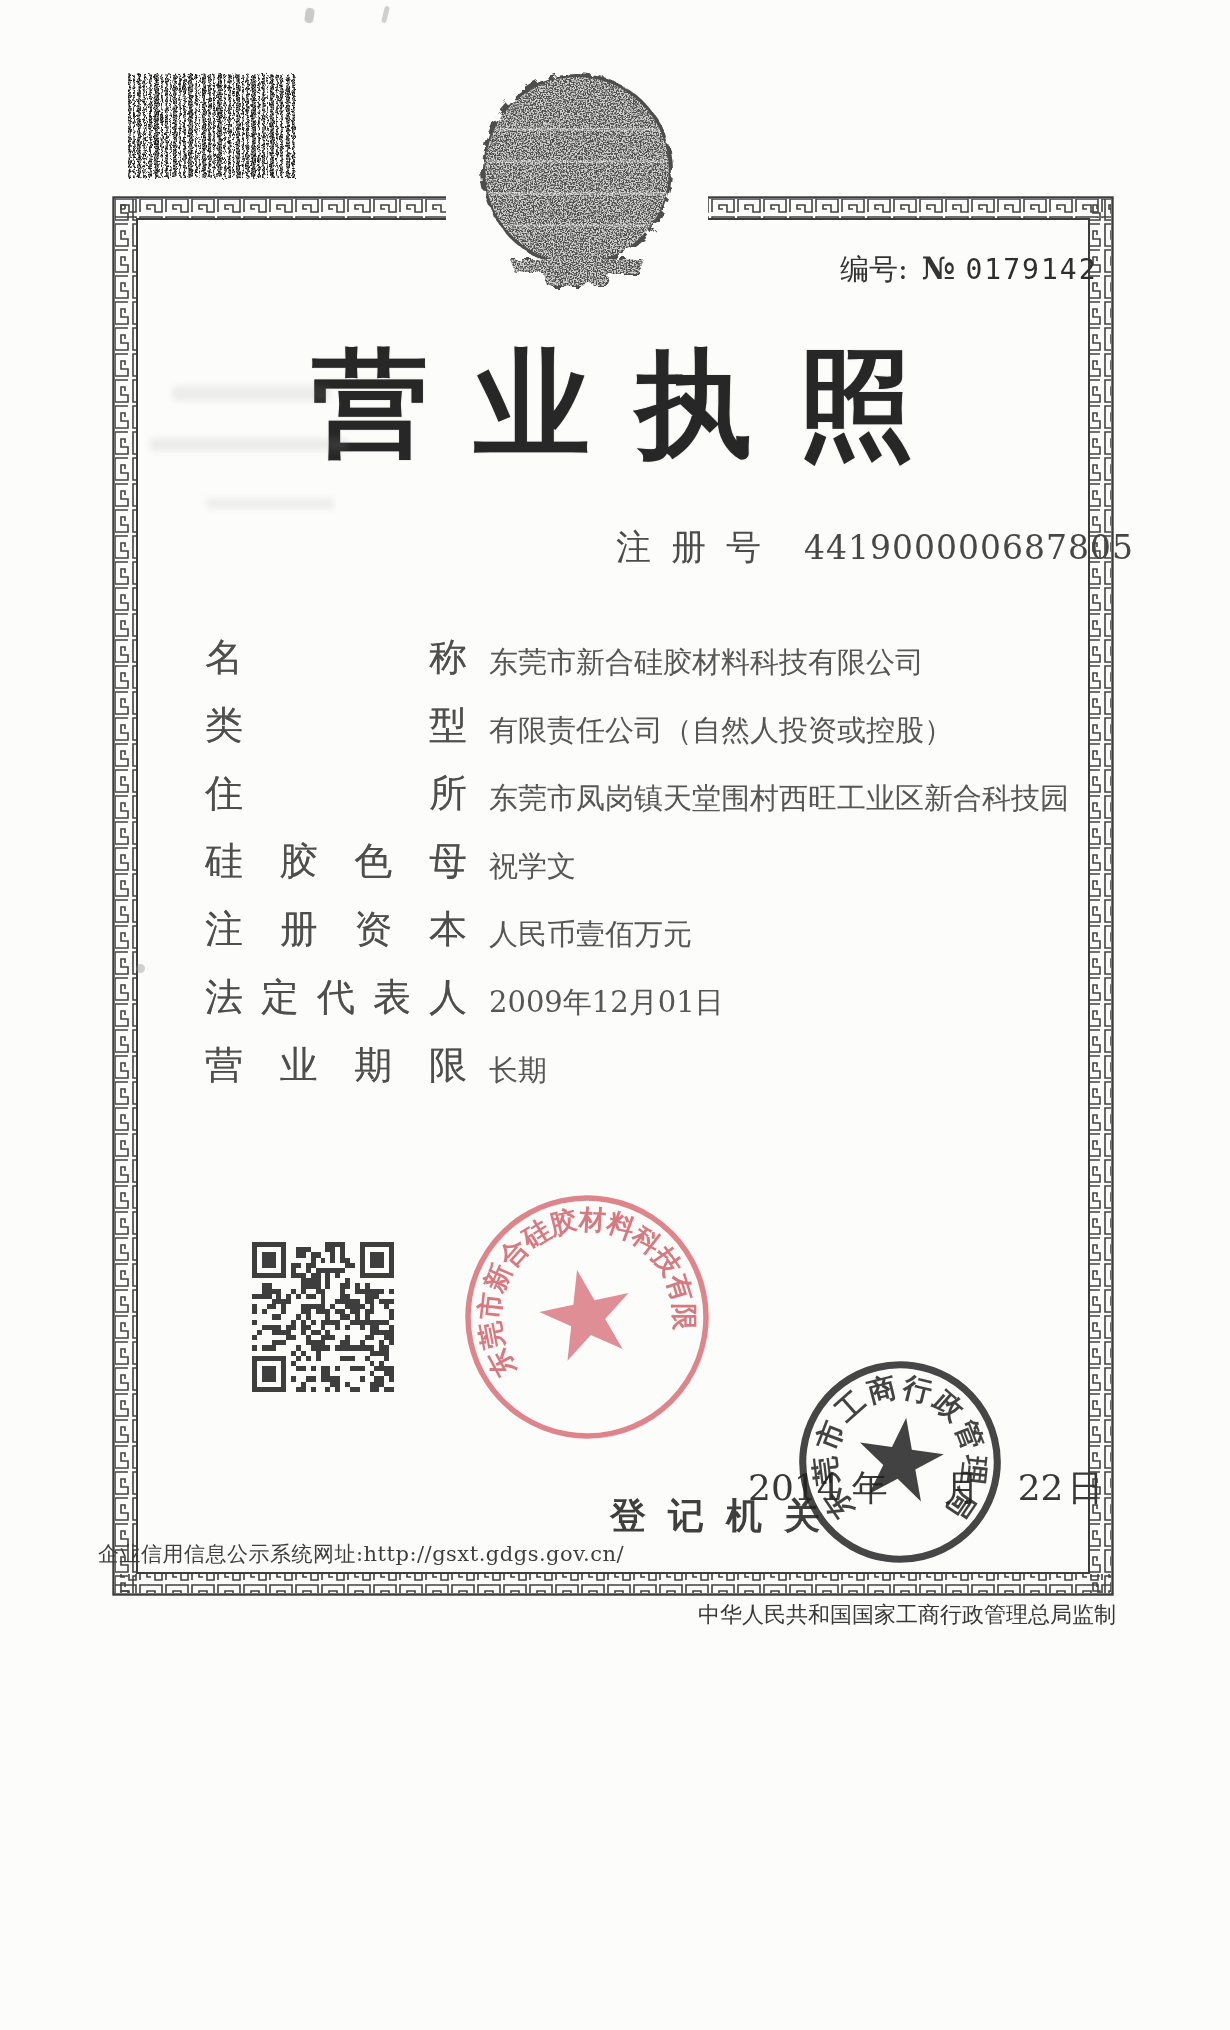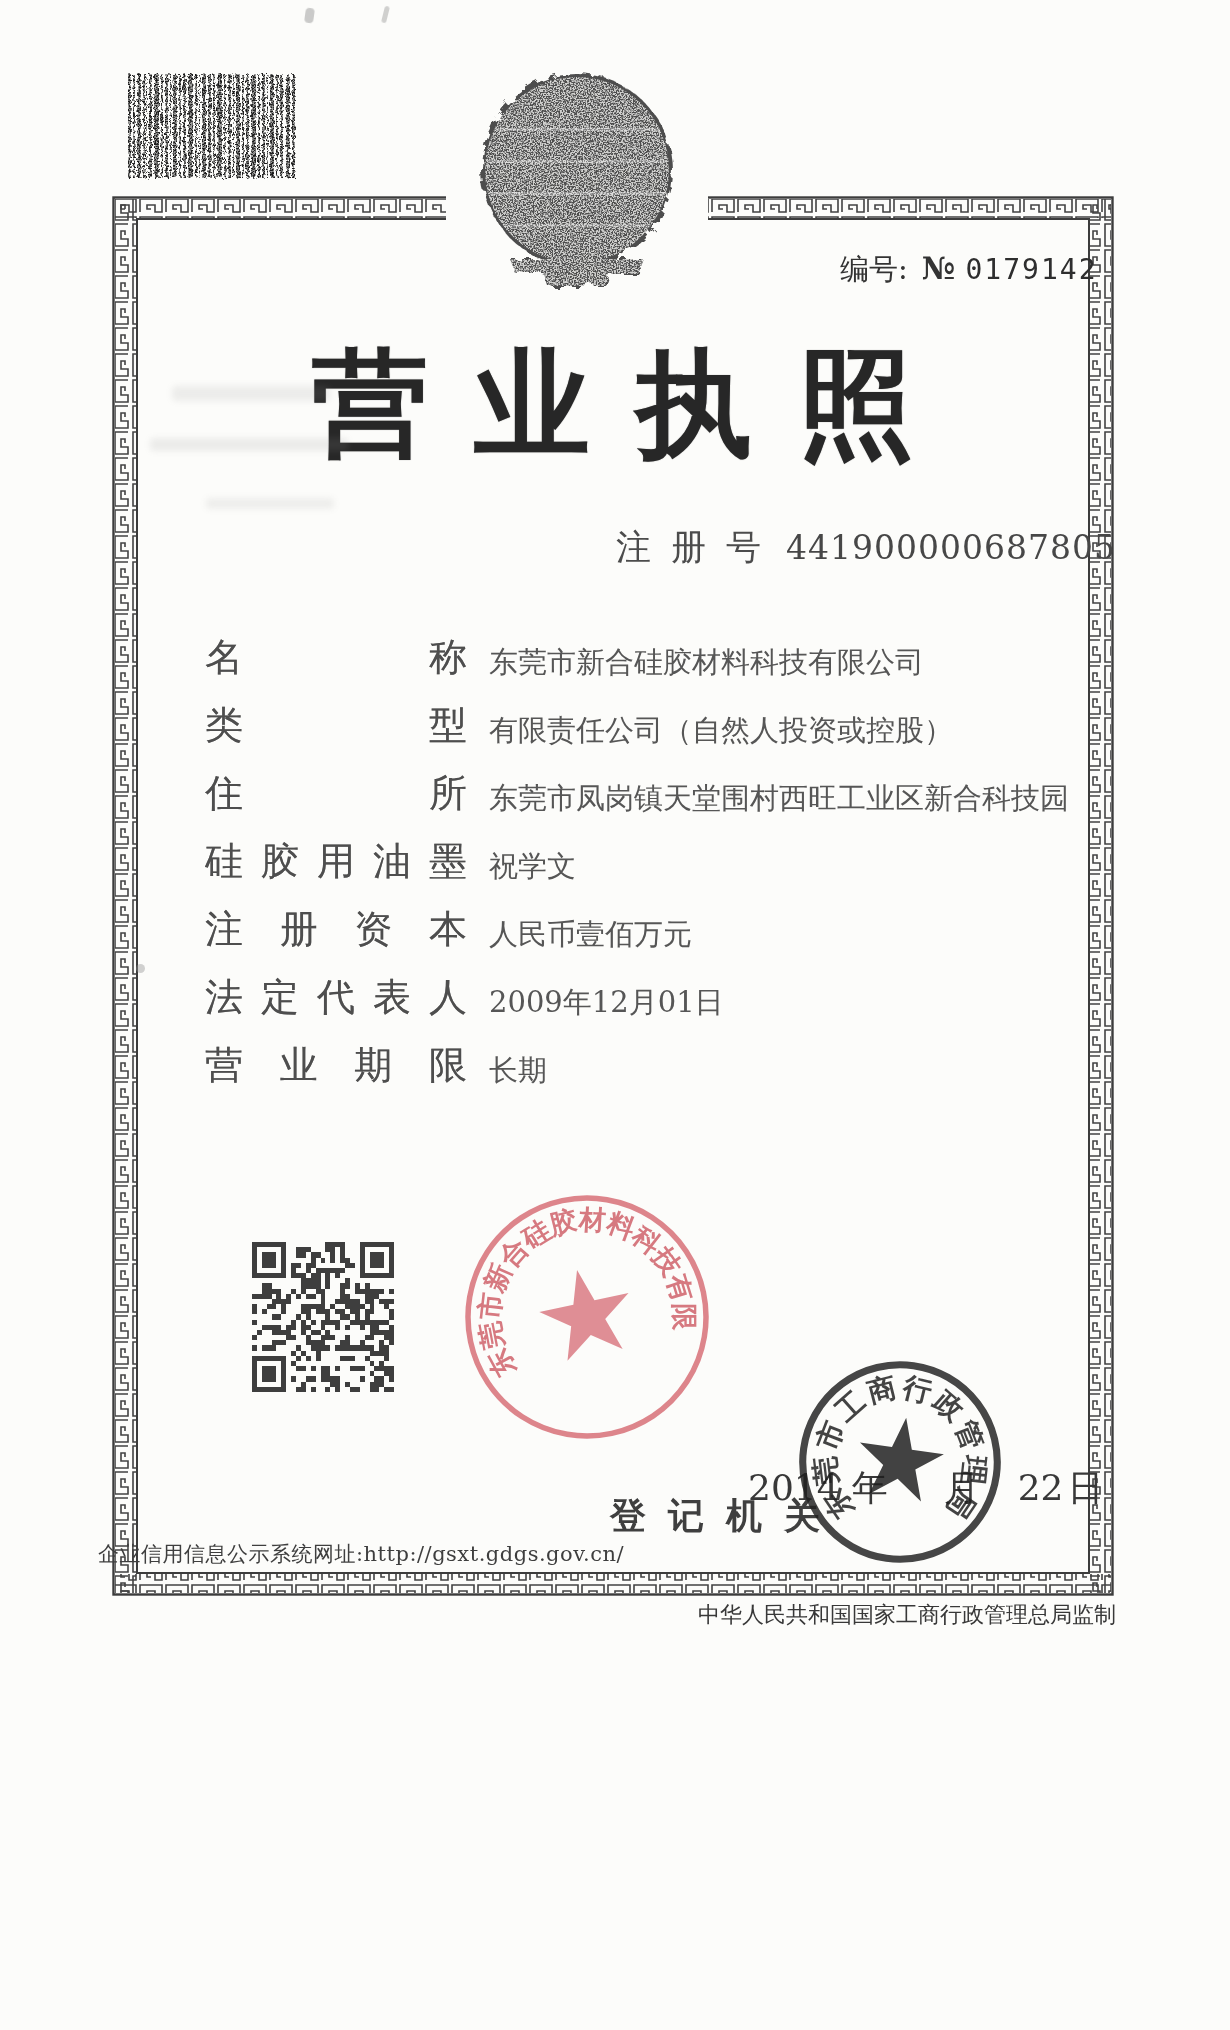--- a/index.html
+++ b/index.html
@@ -20,21 +20,21 @@
   .serial .digits{font-family:"DejaVu Sans Mono", monospace;font-size:28px;letter-spacing:2px;color:#2e2e2e;}
 
   
   .title{position:absolute;left:112px;top:346px;width:1002px;text-align:center;
          font-family:"DejaVu Sans", sans-serif;font-weight:800;font-size:116px;line-height:1;
          letter-spacing:46px;text-indent:46px;color:#272727;text-shadow:0 0 1px rgba(40,40,40,.55);}
 
   
   .regno{position:absolute;left:616px;top:524px;white-space:nowrap;}
   .regno .lab{font-size:35px;letter-spacing:20px;color:#4c4c4c;}
-  .regno .num{font-size:33px;letter-spacing:1px;color:#474747;}
+  .regno .num{font-size:33px;letter-spacing:1px;margin-left:18px;color:#474747;}
 
   
   .fields{position:absolute;left:205px;top:602px;width:880px;margin-top:36px;}
   .field-row{display:flex;align-items:flex-start;}
   .field-row.fixed{height:68px;}
   .field-label{width:262px;font-size:38px;line-height:1.05;color:#4e4e4e;
                text-align:justify;text-align-last:justify;text-shadow:0 0 .5px rgba(70,70,70,.6);}
   .field-value{flex:1;margin-left:22px;padding-top:7px;font-size:29px;line-height:1.2;color:#565656;}
   .field-row.range .field-value{font-size:21.5px;line-height:1.38;padding-top:9px;color:#4c4c4c;
                                 text-shadow:0 0 .4px rgba(70,70,70,.5);}
@@ -184,21 +184,21 @@
     </div>
     <div class="field-row fixed">
       <div class="field-label">类型</div>
       <div class="field-value">有限责任公司（自然人投资或控股）</div>
     </div>
     <div class="field-row fixed">
       <div class="field-label">住所</div>
       <div class="field-value">东莞市凤岗镇天堂围村西旺工业区新合科技园</div>
     </div>
     <div class="field-row fixed">
-      <div class="field-label">硅胶用油墨</div>
+      <div class="field-label">硅胶色母</div>
       <div class="field-value">祝学文</div>
     </div>
     <div class="field-row fixed">
       <div class="field-label">注册资本</div>
       <div class="field-value">人民币壹佰万元</div>
     </div>
     <div class="field-row fixed">
       <div class="field-label">法定代表人</div>
       <div class="field-value">2009年12月01日</div>
     </div>

